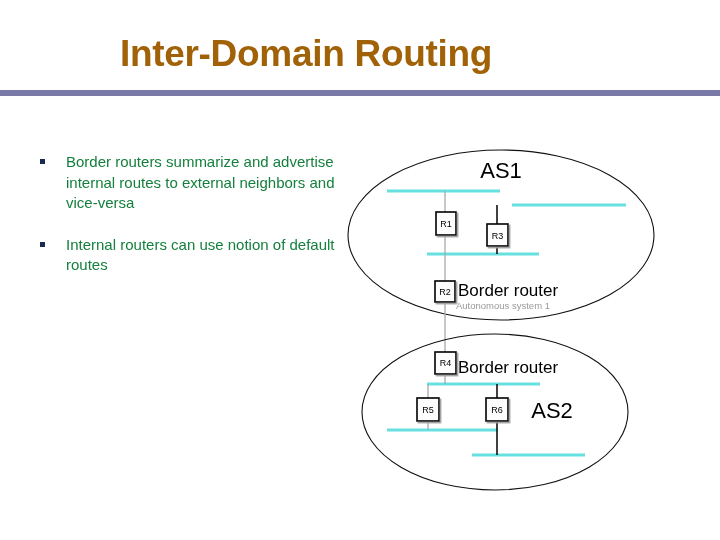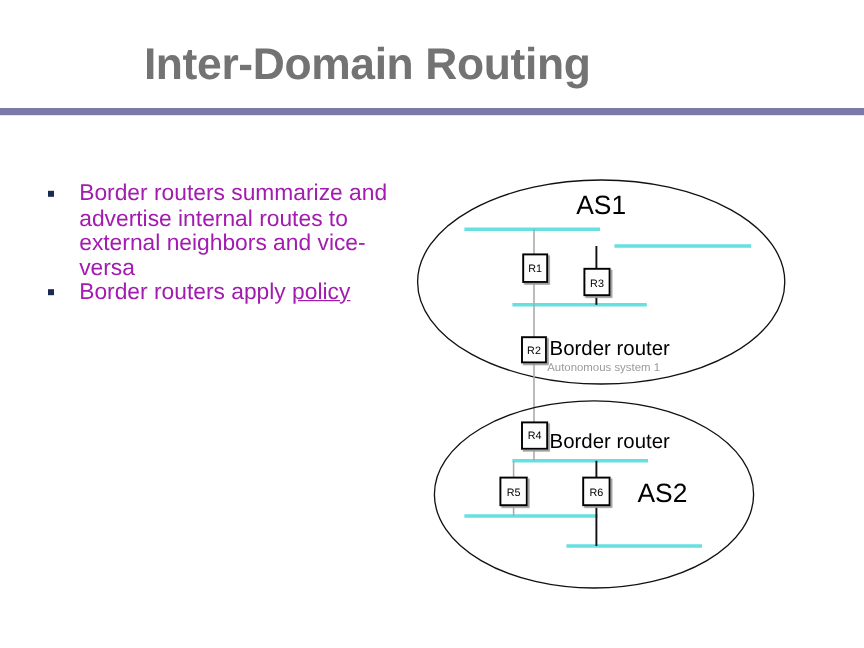--- a/index.html
+++ b/index.html
@@ -15,21 +15,21 @@
     font-family: "Liberation Sans", sans-serif;
   }
 
   
   #slide-title {
     position: absolute;
     left: 0;
     top: 33px;
     width: 612px;
     text-align: center;
-    color: #737373;
+    color: #a16207;
     font-family: "Liberation Sans", sans-serif;
     font-size: 37px;
     font-weight: bold;
     letter-spacing: -0.3px;
     white-space: nowrap;
   }
 
   #title-rule {
     position: absolute;
     left: 0;
@@ -42,23 +42,23 @@
   
   #bullet-list {
     position: absolute;
     left: 40px;
     top: 152px;
     width: 310px;
   }
   .bullet-row {
     display: flex;
     align-items: flex-start;
-    color: #a21caf;
-    font-family: "Liberation Sans", sans-serif;
-    font-size: 19px;
+    color: #15803d;
+    font-family: "Liberation Sans", sans-serif;
+    font-size: 15px;
     line-height: 20.5px;
   }
   .bullet-marker {
     flex: 0 0 auto;
     width: 26px;
     padding-top: 7px;
   }
   .bullet-marker i {
     display: block;
     width: 5px;
@@ -115,29 +115,29 @@
 
 <div id="bullet-list">
 
   <div class="bullet-row">
     <span class="bullet-marker">
         <i></i>
       </span>
     <span class="bullet-text">Border routers summarize and advertise internal routes to external neighbors and vice-versa</span>
   </div>
 
+
+  <div class="gap-lg"></div>
+
   <div class="bullet-row">
     <span class="bullet-marker">
         <i></i>
       </span>
-    <span class="bullet-text"><span>Border routers apply </span><u>policy</u></span>
+    <span class="bullet-text">Internal routers can use notion of default routes</span>
   </div>
-
-  <div class="gap-lg"></div>
-
 
   <div class="gap-md"></div>
 
 
 </div>
 
 <div id="diagram">
 <svg width="370" height="370" viewBox="0 0 370 370" xmlns="http://www.w3.org/2000/svg">
 
   <defs>

